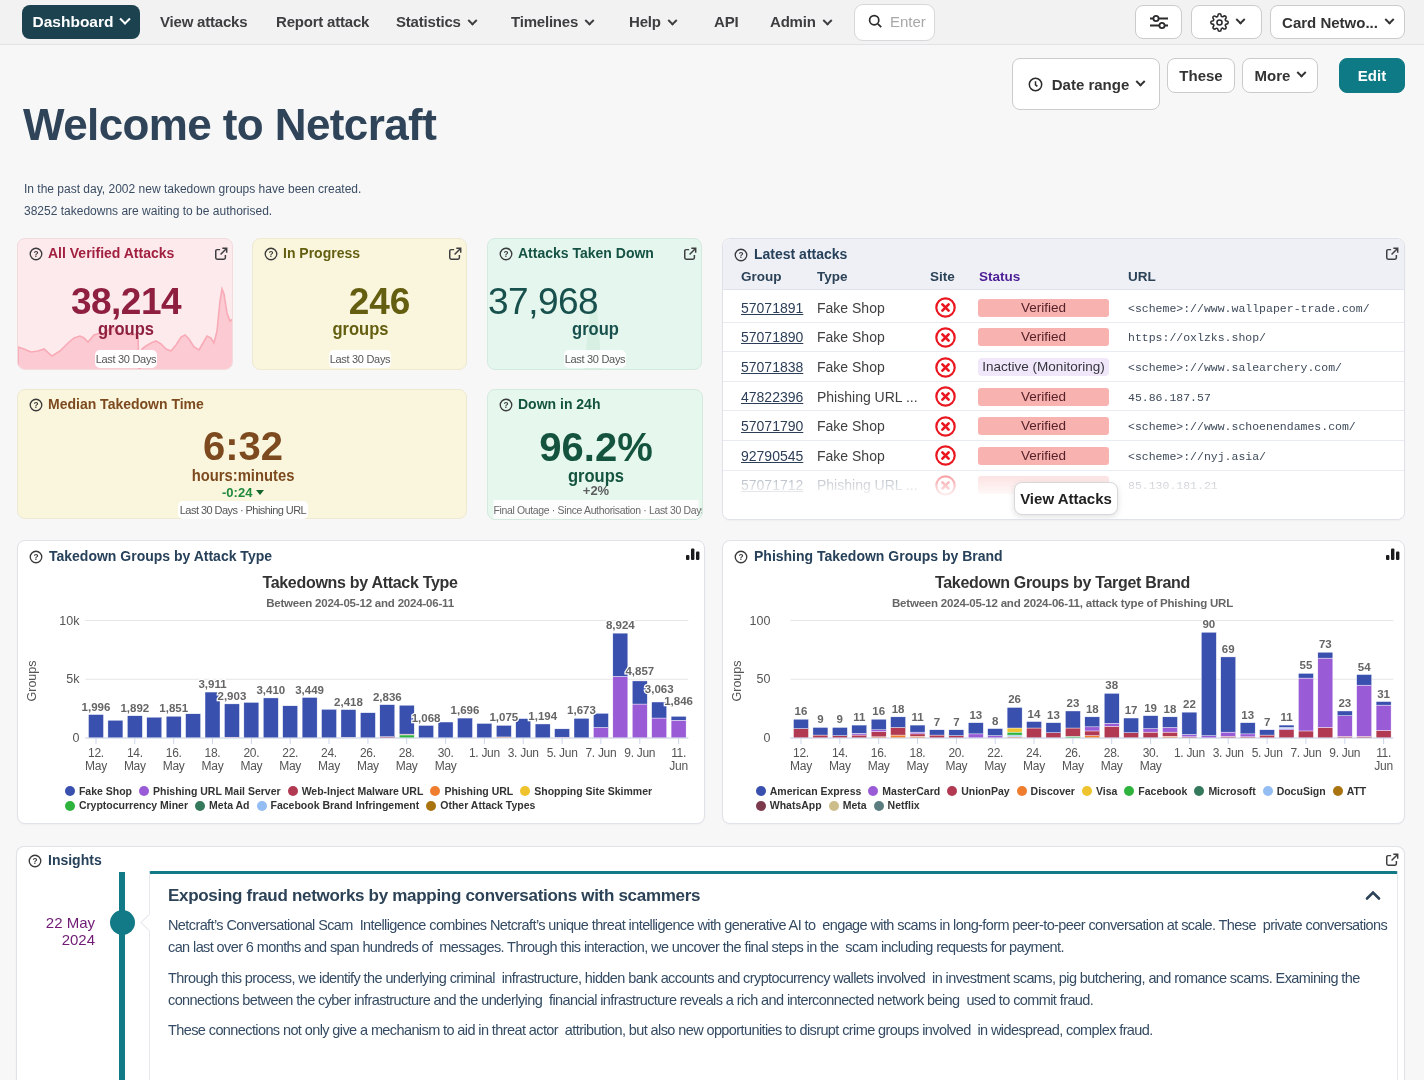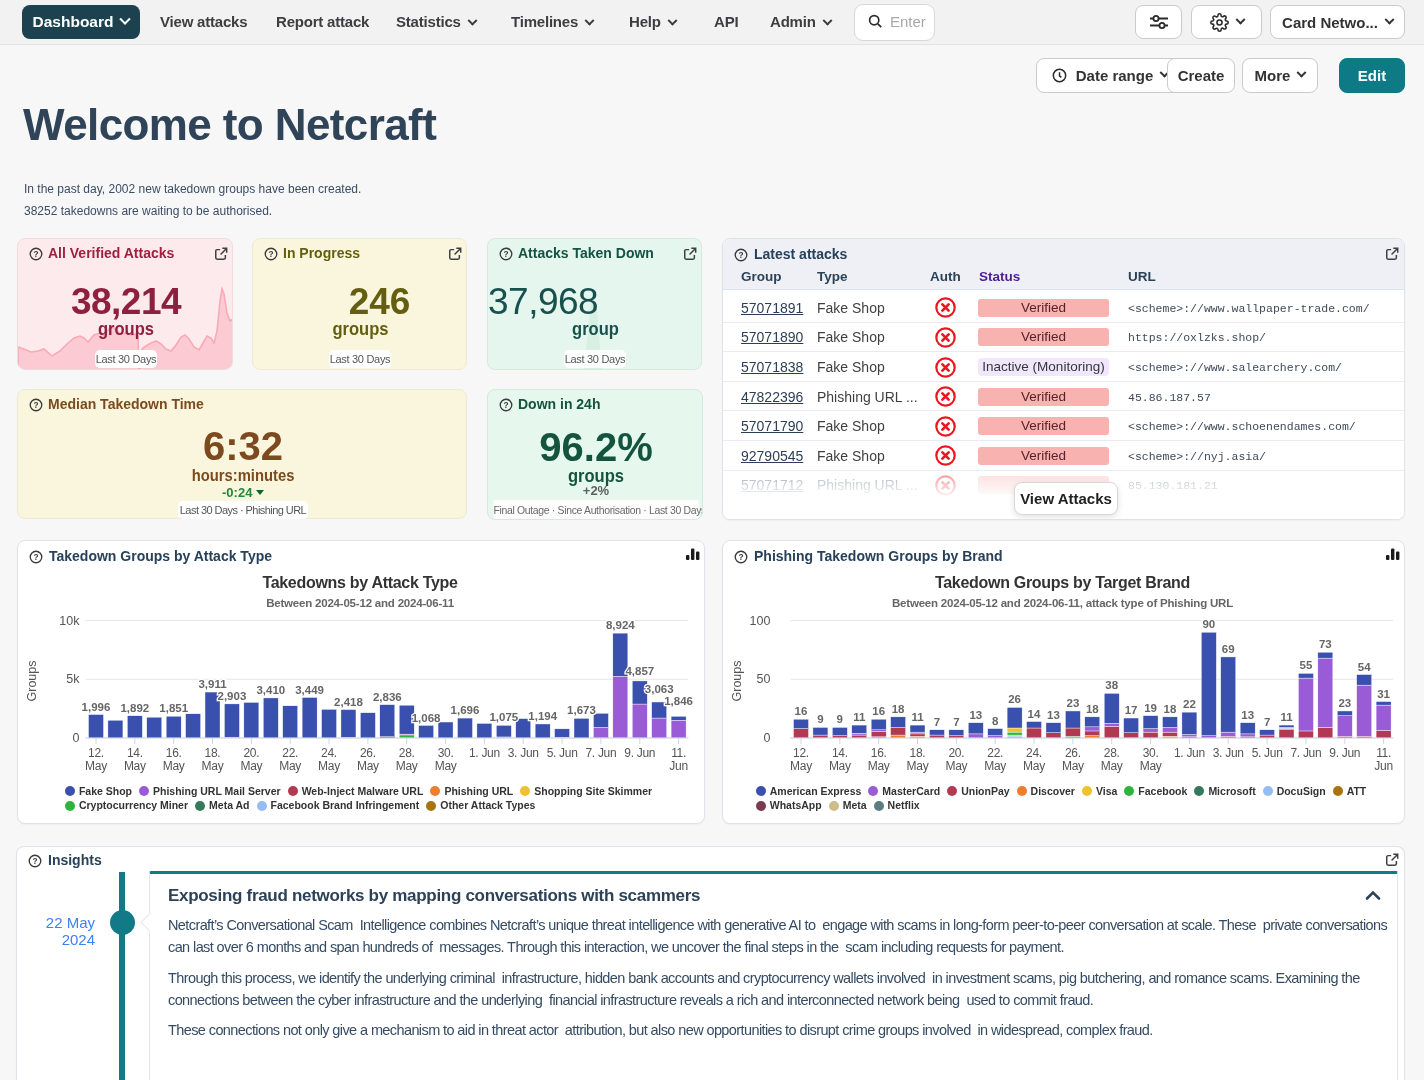--- a/index.html
+++ b/index.html
@@ -37,25 +37,25 @@
 <div class="btn" style="left:1191px;top:5px;width:71px;height:34px;">
     <svg width="19" height="19" viewBox="0 0 24 24" fill="none" stroke="#2b2b2d" stroke-width="2">
       <circle cx="12" cy="12" r="3.2"></circle>
       <path d="M19.4 15a1.65 1.65 0 0 0 .33 1.82l.06.06a2 2 0 1 1-2.83 2.83l-.06-.06a1.65 1.65 0 0 0-1.82-.33 1.65 1.65 0 0 0-1 1.51V21a2 2 0 1 1-4 0v-.09a1.65 1.65 0 0 0-1-1.51 1.65 1.65 0 0 0-1.82.33l-.06.06a2 2 0 1 1-2.83-2.83l.06-.06a1.65 1.65 0 0 0 .33-1.82 1.65 1.65 0 0 0-1.51-1H3a2 2 0 1 1 0-4h.09a1.65 1.65 0 0 0 1.51-1 1.65 1.65 0 0 0-.33-1.82l-.06-.06a2 2 0 1 1 2.83-2.83l.06.06a1.65 1.65 0 0 0 1.82.33h.08a1.65 1.65 0 0 0 1-1.51V3a2 2 0 1 1 4 0v.09a1.65 1.65 0 0 0 1 1.51h.08a1.65 1.65 0 0 0 1.82-.33l.06-.06a2 2 0 1 1 2.83 2.83l-.06.06a1.65 1.65 0 0 0-.33 1.82v.08a1.65 1.65 0 0 0 1.51 1H21a2 2 0 1 1 0 4h-.09a1.65 1.65 0 0 0-1.51 1z"></path>
     </svg>
     <span class="chev" style="width:7px;height:7px;"></span>
   </div>
 <div class="btn" style="left:1270px;top:5px;width:135px;height:34px;">Card Netwo...<span class="chev" style="width:7px;height:7px;"></span></div>
 <div class="abs" style="left:23px;top:100px;font-size:44px;font-weight:700;color:#2f4458;letter-spacing:-0.6px;">Welcome to Netcraft</div>
 <div class="abs" style="left:24px;top:179px;font-size:12px;line-height:21.5px;color:#3b4d63;">In the past day, 2002 new takedown groups have been created.<br>38252 takedowns are waiting to be authorised.</div>
-<div class="btn" style="left:1036px;top:58px;width:148px;height:35px;"><svg style="margin-right:9px" width="15" height="15" viewBox="0 0 16 16" fill="none" stroke="#2b2b2d" stroke-width="1.6">
+<div class="btn" style="left:1012px;top:58px;width:148px;height:52px;"><svg style="margin-right:9px" width="15" height="15" viewBox="0 0 16 16" fill="none" stroke="#2b2b2d" stroke-width="1.6">
       <circle cx="8" cy="8" r="6.6"></circle>
       <path d="M8 4.5 V8.3 L10 10"></path>
     </svg>Date range<span class="chev" style="width:7px;height:7px;"></span></div>
-<div class="btn" style="left:1167px;top:58px;width:68px;height:35px;">Create</div>
+<div class="btn" style="left:1167px;top:58px;width:68px;height:35px;">These</div>
 <div class="btn" style="left:1242px;top:58px;width:76px;height:35px;">More<span class="chev" style="width:7px;height:7px;"></span></div>
 <div class="btn" style="left:1339px;top:58px;width:66px;height:35px;background:#0e7a86;border-color:#0e7a86;color:#fff;">Edit</div>
 <div class="card" style="left:17px;top:238px;width:216px;height:132px;background:#fdeaec;border-color:#f3dadd;overflow:hidden;">
     <svg class="abs" style="left:0;top:0" width="216" height="132" viewBox="0 0 216 132">
       <path d="M0 108 L6 110 L13 113 L20 112 L26 110 L34 117 L42 112 L50 104 L56 99 L62 97 L66 99 L70 103 L76 96 L82 94 L86 96 L92 89 L95 88 L98 91 L103 95 L108 94 L113 96 L118 95 L120 97 L121 132 L122 132 L124 110 L128 107 L133 104 L138 102 L143 105 L148 110 L153 112 L158 106 L163 98 L167 96 L171 100 L176 108 L181 111 L185 104 L189 97 L193 99 L196 104 L199 92 L202 62 L204 50 L206 55 L209 74 L212 82 L215 80 L216 78 L216 132 L0 132 Z" fill="#fbcad2" stroke="#f8abb7" stroke-width="1.6"></path>
     </svg>
     <svg class="abs" style="left:11px;top:8px" width="14" height="14" viewBox="0 0 16 16">
       <circle cx="8" cy="8" r="6.6" fill="none" stroke="#3a3a3c" stroke-width="1.5"></circle>
       <text x="8" y="11.2" font-size="9.5" font-weight="bold" fill="#3a3a3c" text-anchor="middle" font-family="Liberation Sans">?</text>
     </svg>
@@ -131,21 +131,21 @@
       <text x="8" y="11.2" font-size="9.5" font-weight="bold" fill="#3a3a3c" text-anchor="middle" font-family="Liberation Sans">?</text>
     </svg>
     <div class="abs" style="left:31px;top:7px;font-size:14px;font-weight:700;color:#27415a;">Latest attacks</div>
     <svg class="abs" style="left:662px;top:8px" width="14" height="14" viewBox="0 0 16 16" fill="none" stroke="#3f3f41" stroke-width="1.7">
       <path d="M7 3 H3.6 C2.7 3 2 3.7 2 4.6 V12.4 C2 13.3 2.7 14 3.6 14 H11.4 C12.3 14 13 13.3 13 12.4 V9"></path>
       <path d="M9.5 1.5 H14.5 V6.5"></path>
       <path d="M14 2 L7.5 8.5"></path>
     </svg>
     <div class="abs" style="left:18px;top:29.5px;font-size:13.5px;font-weight:700;color:#2c4257;">Group</div>
     <div class="abs" style="left:94px;top:29.5px;font-size:13.5px;font-weight:700;color:#2c4257;">Type</div>
-    <div class="abs" style="left:207px;top:29.5px;font-size:13.5px;font-weight:700;color:#2c4257;">Auth</div>
+    <div class="abs" style="left:207px;top:29.5px;font-size:13.5px;font-weight:700;color:#2c4257;">Site</div>
     <div class="abs" style="left:256px;top:29.5px;font-size:13.5px;font-weight:700;color:#4c1d95;">Status</div>
     <div class="abs" style="left:405px;top:29.5px;font-size:13.5px;font-weight:700;color:#2c4257;">URL</div>
     <div class="abs" style="left:0;top:54.0px;width:683px;height:29.6px;border-bottom:1px solid #e8ebf2;"></div>
     <div class="abs" style="left:18px;top:60.8px;font-size:14px;color:#2c3e57;text-decoration:underline;">57071891</div>
     <div class="abs" style="left:94px;top:60.8px;font-size:14px;color:#3f3f41;">Fake Shop</div>
     <svg class="abs" style="left:211.5px;top:58.3px;opacity:1.0" width="21" height="21" viewBox="0 0 21 21">
       <circle cx="10.5" cy="10.5" r="9.2" fill="#fff" stroke="#ea1620" stroke-width="2.2"></circle>
       <path d="M7.4 7.4 L13.6 13.6 M13.6 7.4 L7.4 13.6" stroke="#ea1620" stroke-width="2.7" stroke-linecap="round"></path>
     </svg>
     <div class="abs" style="left:255px;top:59.8px;width:131px;height:18px;background:#f8b2b0;border-radius:3px;font-size:13.5px;font-weight:400;color:#56222a;text-align:center;line-height:18px;">Verified</div>
@@ -545,21 +545,21 @@
       <text x="8" y="11.2" font-size="9.5" font-weight="bold" fill="#3a3a3c" text-anchor="middle" font-family="Liberation Sans">?</text>
     </svg>
     <div class="abs" style="left:31px;top:5px;font-size:14px;font-weight:700;color:#27415a;">Insights</div>
     <svg class="abs" style="left:1368px;top:6px" width="14" height="14" viewBox="0 0 16 16" fill="none" stroke="#3f3f41" stroke-width="1.7">
       <path d="M7 3 H3.6 C2.7 3 2 3.7 2 4.6 V12.4 C2 13.3 2.7 14 3.6 14 H11.4 C12.3 14 13 13.3 13 12.4 V9"></path>
       <path d="M9.5 1.5 H14.5 V6.5"></path>
       <path d="M14 2 L7.5 8.5"></path>
     </svg>
     <div class="abs" style="left:102px;top:25px;width:6px;height:215px;background:#127a86;"></div>
     <div class="abs" style="left:93px;top:63px;width:25px;height:25px;border-radius:50%;background:#127a86;"></div>
-    <div class="abs" style="left:0;top:67px;width:78px;text-align:right;font-size:15px;color:#3b82f6;line-height:17px;">22 May<br>2024</div>
+    <div class="abs" style="left:0;top:67px;width:78px;text-align:right;font-size:15px;color:#701a75;line-height:17px;">22 May<br>2024</div>
     <div class="abs" style="left:132px;top:24px;width:1249px;height:216px;background:#fff;border:1px solid #e4e7ec;border-top:3px solid #127a86;border-bottom:none;border-radius:2px;"></div>
     <div class="abs" style="left:126px;top:69px;width:13px;height:13px;background:#fff;border-left:1px solid #e4e7ec;border-bottom:1px solid #e4e7ec;transform:rotate(45deg);"></div>
     <div class="abs" style="left:151px;top:39px;font-size:17px;font-weight:700;letter-spacing:-0.3px;color:#2c4257;">Exposing fraud networks by mapping conversations with scammers</div>
     <svg class="abs" style="left:1348px;top:43px" width="16" height="11" viewBox="0 0 16 11" fill="none" stroke="#2c4257" stroke-width="2.6" stroke-linecap="round">
       <path d="M2 8.5 L8 2.5 L14 8.5"></path>
     </svg>
     <div class="abs" style="left:151px;top:67px;width:1240px;font-size:14.5px;letter-spacing:-0.6px;line-height:22px;color:#344b63;white-space:nowrap;">Netcraft’s Conversational Scam&nbsp; Intelligence combines Netcraft’s unique threat intelligence with generative AI to&nbsp; engage with scams in long-form peer-to-peer conversation at scale. These&nbsp; private conversations<br>can last over 6 months and span hundreds of&nbsp; messages. Through this interaction, we uncover the final steps in the&nbsp; scam including requests for payment.</div>
     <div class="abs" style="left:151px;top:120px;width:1240px;font-size:14.5px;letter-spacing:-0.6px;line-height:22px;color:#344b63;white-space:nowrap;">Through this process, we identify the underlying criminal&nbsp; infrastructure, hidden bank accounts and cryptocurrency wallets involved&nbsp; in investment scams, pig butchering, and romance scams. Examining the<br>connections between the cyber infrastructure and the underlying&nbsp; financial infrastructure reveals a rich and interconnected network being&nbsp; used to commit fraud.</div>
     <div class="abs" style="left:151px;top:172px;width:1240px;font-size:14.5px;letter-spacing:-0.6px;line-height:22px;color:#344b63;white-space:nowrap;">These connections not only give a mechanism to aid in threat actor&nbsp; attribution, but also new opportunities to disrupt crime groups involved&nbsp; in widespread, complex fraud.</div>
   </div>

